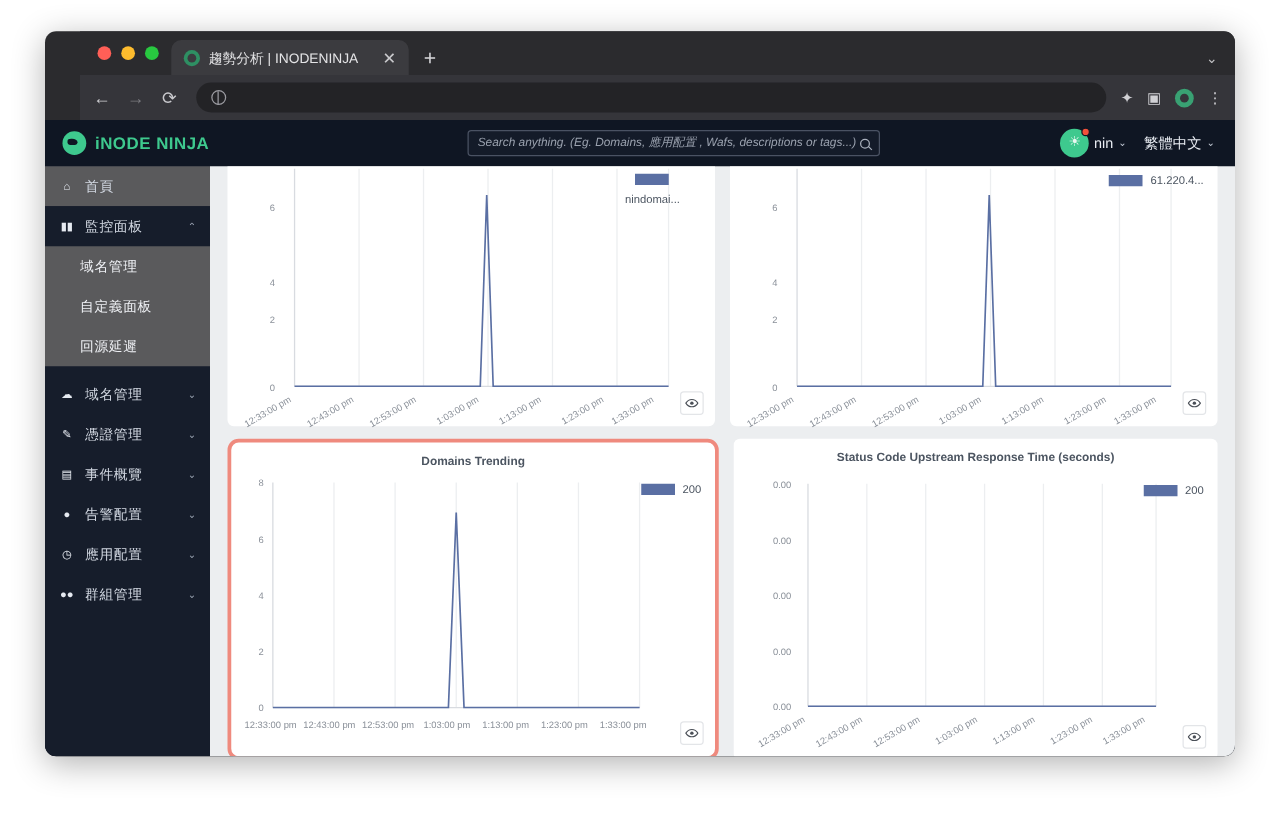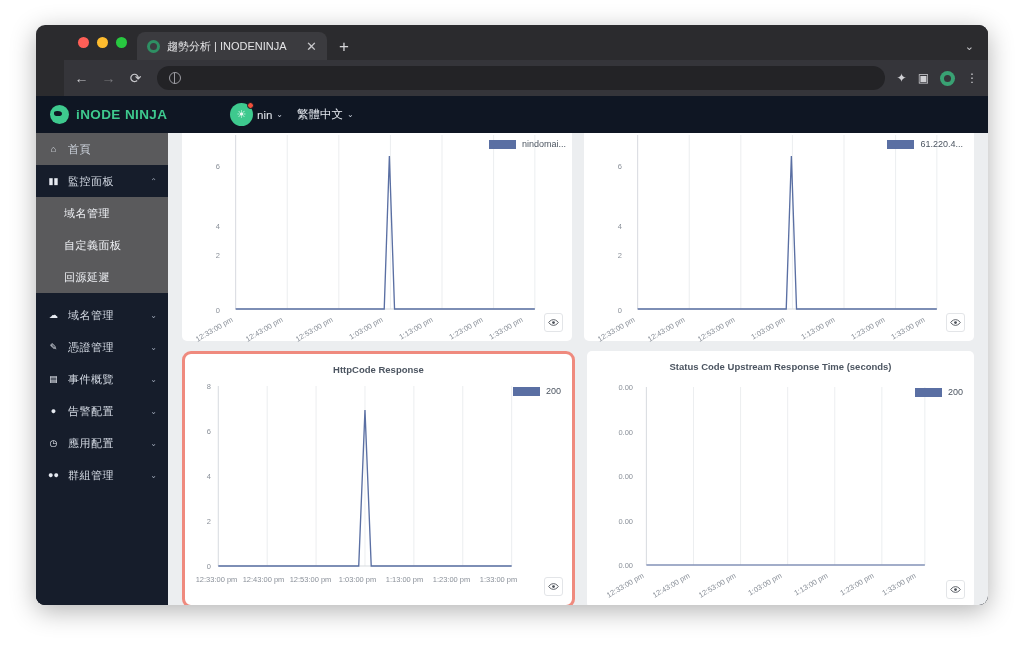--- a/index.html
+++ b/index.html
@@ -311,20 +311,26 @@
     </div>
   </div>
 
   <div class="app">
 
     <div class="app-header">
       <div class="brand">
         <span class="brand-mark"></span>
         <span class="brand-text">iNODE NINJA</span>
       </div>
+      <div class="header-search-wrap">
+        <div class="header-search">
+          <input type="text" placeholder="Search anything. (Eg. Domains, 應用配置 , Wafs, descriptions or tags...)" style="">
+          <span class="mag"></span>
+        </div>
+      </div>
       <div class="header-right">
         <div class="hdr-link">
           <span class="user-avatar">
             <span class="bulb">☀</span>
             <span class="notif-dot"></span>
           </span>
           <span>nin</span>
           <span class="caret-d">⌄</span>
         </div>
         <div class="hdr-link">
@@ -416,21 +422,21 @@
             <span class="tick-label tick-y" style="left:14px; top:173px; width:24px;">0</span>
 
             <span class="tick-label tick-x-rot" style="left:-22px; top:182px; width:70px; text-align:right;">12:33:00 pm</span>
             <span class="tick-label tick-x-rot" style="left:28px; top:182px; width:70px; text-align:right;">12:43:00 pm</span>
             <span class="tick-label tick-x-rot" style="left:78px; top:182px; width:70px; text-align:right;">12:53:00 pm</span>
             <span class="tick-label tick-x-rot" style="left:128px; top:182px; width:70px; text-align:right;">1:03:00 pm</span>
             <span class="tick-label tick-x-rot" style="left:178px; top:182px; width:70px; text-align:right;">1:13:00 pm</span>
             <span class="tick-label tick-x-rot" style="left:228px; top:182px; width:70px; text-align:right;">1:23:00 pm</span>
             <span class="tick-label tick-x-rot" style="left:268px; top:182px; width:70px; text-align:right;">1:33:00 pm</span>
 
-            <div class="legend" style="right:6px; top:6px;">
+            <div class="legend" style="right:28px; top:6px;flex-direction:column;">
               <span class="legend-swatch"></span>
               <span class="legend-label">nindomai...</span>
             </div>
 
             <div class="eye-btn">
               <svg width="11" height="11" viewBox="0 0 16 16">
                 <path d="M1 8s2.6-4.2 7-4.2S15 8 15 8s-2.6 4.2-7 4.2S1 8 1 8z" fill="none" stroke="#4a4f57" stroke-width="1.3"></path>
                 <circle cx="8" cy="8" r="2" fill="#4a4f57"></circle>
               </svg>
             </div>
@@ -473,21 +479,21 @@
                 <path d="M1 8s2.6-4.2 7-4.2S15 8 15 8s-2.6 4.2-7 4.2S1 8 1 8z" fill="none" stroke="#4a4f57" stroke-width="1.3"></path>
                 <circle cx="8" cy="8" r="2" fill="#4a4f57"></circle>
               </svg>
             </div>
           </div>
         </div>
 
         <div class="chart-row row2">
 
           <div class="card row2 highlight">
-            <div class="chart-title">HttpCode Response</div>
+            <div class="chart-title">Domains Trending</div>
             <div class="plot-area">
               <svg width="100%" height="100%" viewBox="0 0 372 251" preserveAspectRatio="none">
                 <line x1="32" y1="32" x2="32" y2="212" stroke="#d8dbe0" stroke-width="1"></line>
                 <line x1="79" y1="32" x2="79" y2="212" stroke="#eceef0" stroke-width="1"></line>
                 <line x1="126" y1="32" x2="126" y2="212" stroke="#eceef0" stroke-width="1"></line>
                 <line x1="173" y1="32" x2="173" y2="212" stroke="#eceef0" stroke-width="1"></line>
                 <line x1="220" y1="32" x2="220" y2="212" stroke="#eceef0" stroke-width="1"></line>
                 <line x1="267" y1="32" x2="267" y2="212" stroke="#eceef0" stroke-width="1"></line>
                 <line x1="314" y1="32" x2="314" y2="212" stroke="#eceef0" stroke-width="1"></line>
                 <line x1="32" y1="212" x2="314" y2="212" stroke="#d8dbe0" stroke-width="1"></line>

